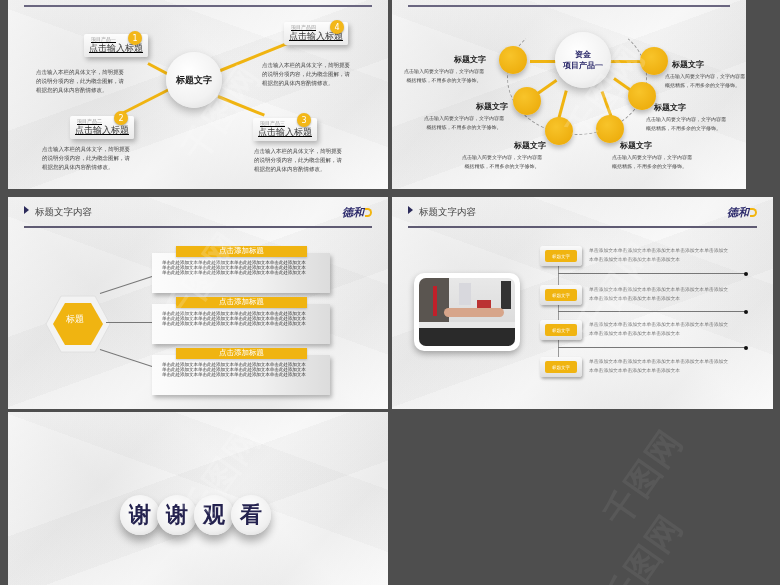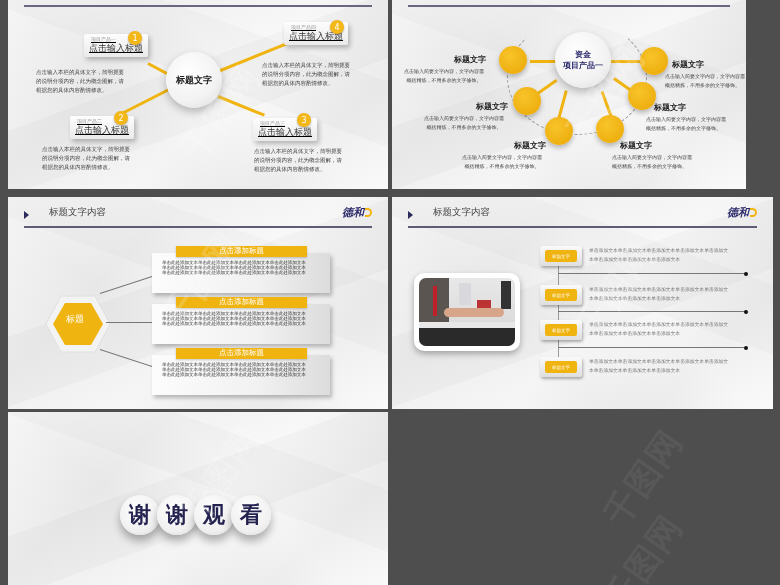--- a/index.html
+++ b/index.html
@@ -12,21 +12,21 @@
 .slide .poly{position:absolute;inset:0;background:
   linear-gradient(160deg,transparent 40%,rgba(0,0,0,.025) 40%,rgba(0,0,0,.025) 60%,transparent 60%),
   linear-gradient(20deg,transparent 55%,rgba(0,0,0,.02) 55%,rgba(0,0,0,.02) 75%,transparent 75%);pointer-events:none;}
 #s1{left:8px;top:0;width:380px;height:189px;}
 #s2{left:392px;top:0;width:354px;height:189px;}
 #s3{left:8px;top:197px;width:380px;height:212px;}
 #s4{left:392px;top:197px;width:381px;height:212px;}
 #s5{left:8px;top:412px;width:380px;height:173px;}
 .topline{position:absolute;left:16px;right:16px;top:5px;height:2px;background:#6a6680;}
 .headline{position:absolute;left:16px;right:16px;top:29px;height:2px;background:#5f5b73;}
-.htitle{position:absolute;left:16px;top:9px;font-size:9.5px;color:#444;display:flex;align-items:flex-end;gap:20px;}
+.htitle{position:absolute;left:16px;top:9px;font-size:9.5px;color:#444;display:flex;align-items:flex-start;gap:6px;}
 .htitle .tri{width:0;height:0;border-top:4px solid transparent;border-bottom:4px solid transparent;border-left:5px solid #2b2a5a;}
 .logo{position:absolute;right:16px;top:8px;font-size:11px;font-weight:bold;font-style:italic;color:#2c2a6b;display:flex;align-items:center;gap:1px;}
 .logo .arc{width:7px;height:9px;border:2px solid #f2b50f;border-left:none;border-radius:0 6px 6px 0;}
 .yl{position:absolute;height:3px;background:#f0b411;transform-origin:0 50%;}
 .center-circle{position:absolute;border-radius:50%;background:radial-gradient(circle at 40% 35%,#ffffff 0%,#f2f2f2 60%,#d9d9d9 100%);box-shadow:0 4px 8px rgba(0,0,0,.25);display:flex;align-items:center;justify-content:center;text-align:center;font-weight:bold;}
 .tag{position:absolute;background:linear-gradient(#fdfdfd,#eaeaea);box-shadow:2px 3px 5px rgba(0,0,0,.25);border-radius:2px;padding:2px 5px;text-decoration:underline;}
 .tag .sub{font-size:5px;color:#999;display:block;margin-left:2px;}
 .tag .main{font-size:9px;color:#333;display:block;}
 .num{position:absolute;width:14px;height:14px;border-radius:50%;background:#f3b718;color:#fff;font-size:8px;display:flex;align-items:center;justify-content:center;box-shadow:0 1px 2px rgba(0,0,0,.3);}
 .desc{position:absolute;font-size:5.5px;color:#444;line-height:9px;}

